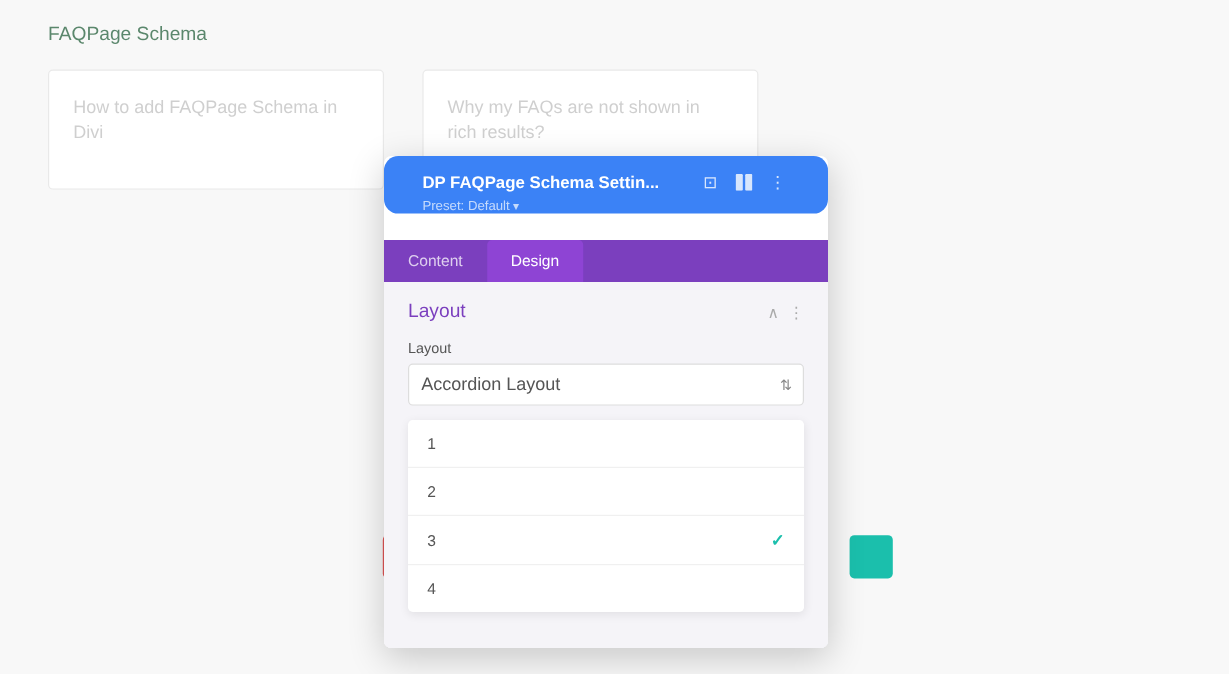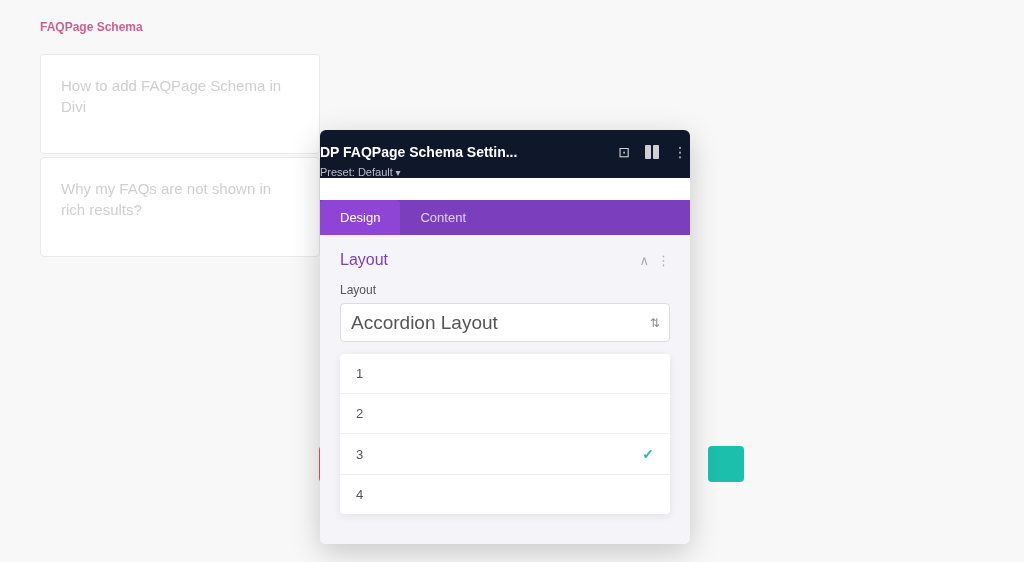--- a/index.html
+++ b/index.html
@@ -15,31 +15,30 @@
     
     .page-bg {
       position: absolute;
       top: 0; left: 0;
       width: 100%; height: 100%;
       background: #f5f5f5;
       padding: 20px 40px;
     }
 
     .page-title {
-      font-size: 12px;
-      color: #be185d;
+      font-size: 16px;
+      color: #14532d;
       margin-bottom: 20px;
-      font-weight: 700;
+      font-weight: 400;
     }
 
     .faq-cards {
       display: flex;
-      gap: 3px;
+      gap: 32px;
       margin-bottom: 30px;
-      flex-direction: column;
     }
 
     .faq-card {
       background: white;
       border: 1px solid #e0e0e0;
       border-radius: 4px;
       padding: 20px;
       width: 280px;
       min-height: 100px;
     }
@@ -90,22 +89,23 @@
       width: 370px;
       background: white;
       border-radius: 6px;
       box-shadow: 0 8px 30px rgba(0,0,0,0.2);
       z-index: 20;
       overflow: hidden;
     }
 
     
     .panel-header {
-      background: #0f172a;
-      padding: 12px 0 0;
+      background: #3b82f6;
+      padding: 12px 32px 0;
+      border-radius: 12px;
     }
 
     .panel-header-top {
       display: flex;
       align-items: center;
       justify-content: space-between;
       margin-bottom: 4px;
     }
 
     .panel-title {
@@ -208,21 +208,21 @@
     .select-wrapper {
       position: relative;
     }
 
     .select-control {
       width: 100%;
       padding: 8px 30px 8px 10px;
       background: white;
       border: 1px solid #ddd;
       border-radius: 4px;
-      font-size: 19px;
+      font-size: 15px;
       color: #555;
       appearance: none;
       cursor: pointer;
     }
 
     .select-arrow {
       position: absolute;
       right: 10px;
       top: 50%;
       transform: translateY(-50%);
@@ -305,22 +305,22 @@
             <rect x="8" y="0" width="6" height="14" rx="1" fill="rgba(255,255,255,0.8)"></rect>
           </svg>
         </div>
         <div class="panel-icon">⋮</div>
       </div>
     </div>
     <div class="panel-preset">Preset: Default</div>
   </div>
 
   <div class="panel-tabs">
+    <div class="panel-tab">Content</div>
     <div class="panel-tab active">Design</div>
-    <div class="panel-tab">Content</div>
   </div>
 
   <div class="panel-body">
 
     <div class="section-header">
       <div class="section-title">Layout</div>
       <div class="section-icons">
         <span>∧</span>
         <span>⋮</span>
       </div>

